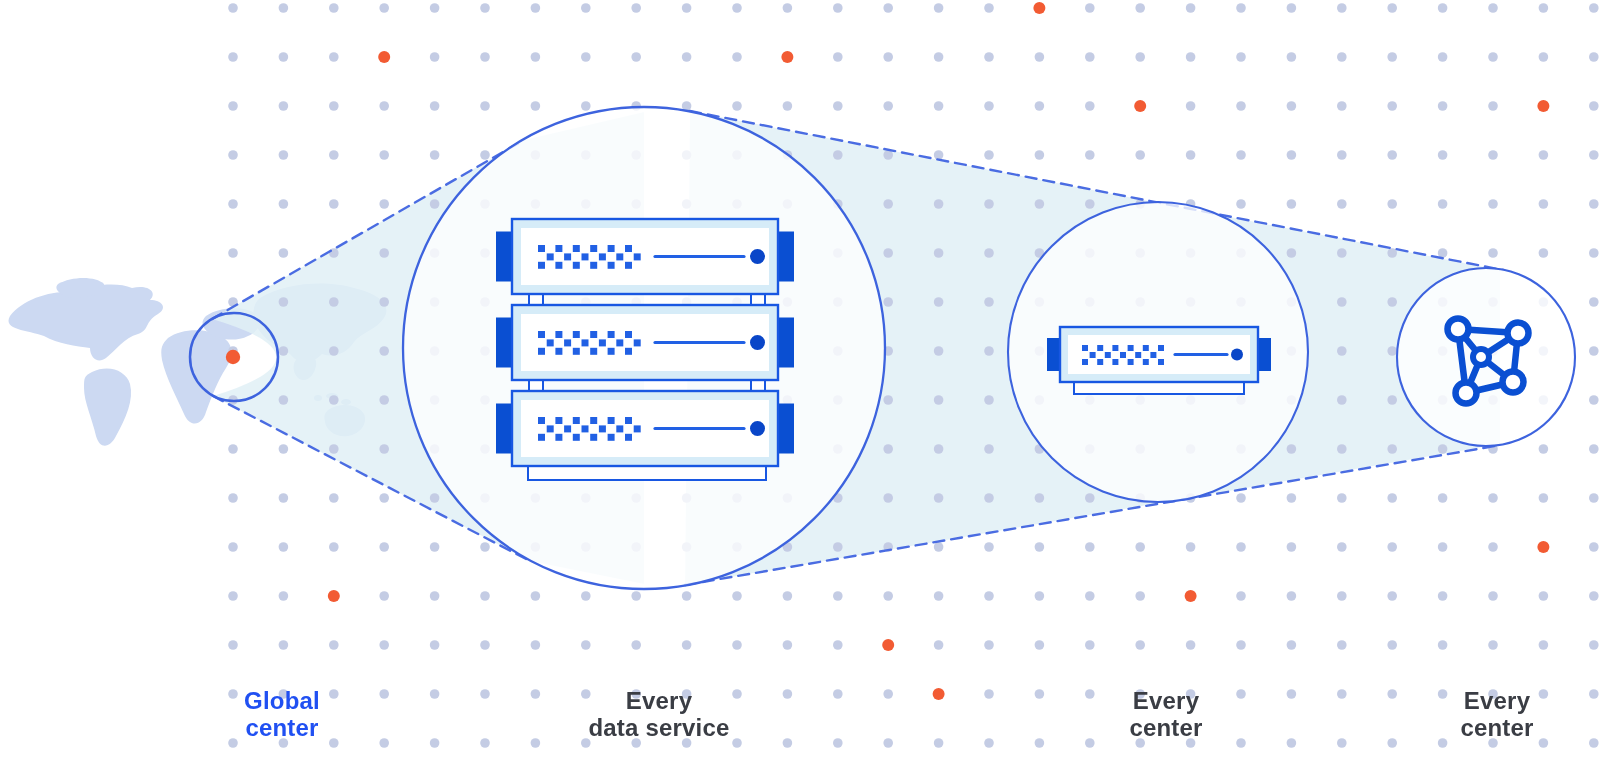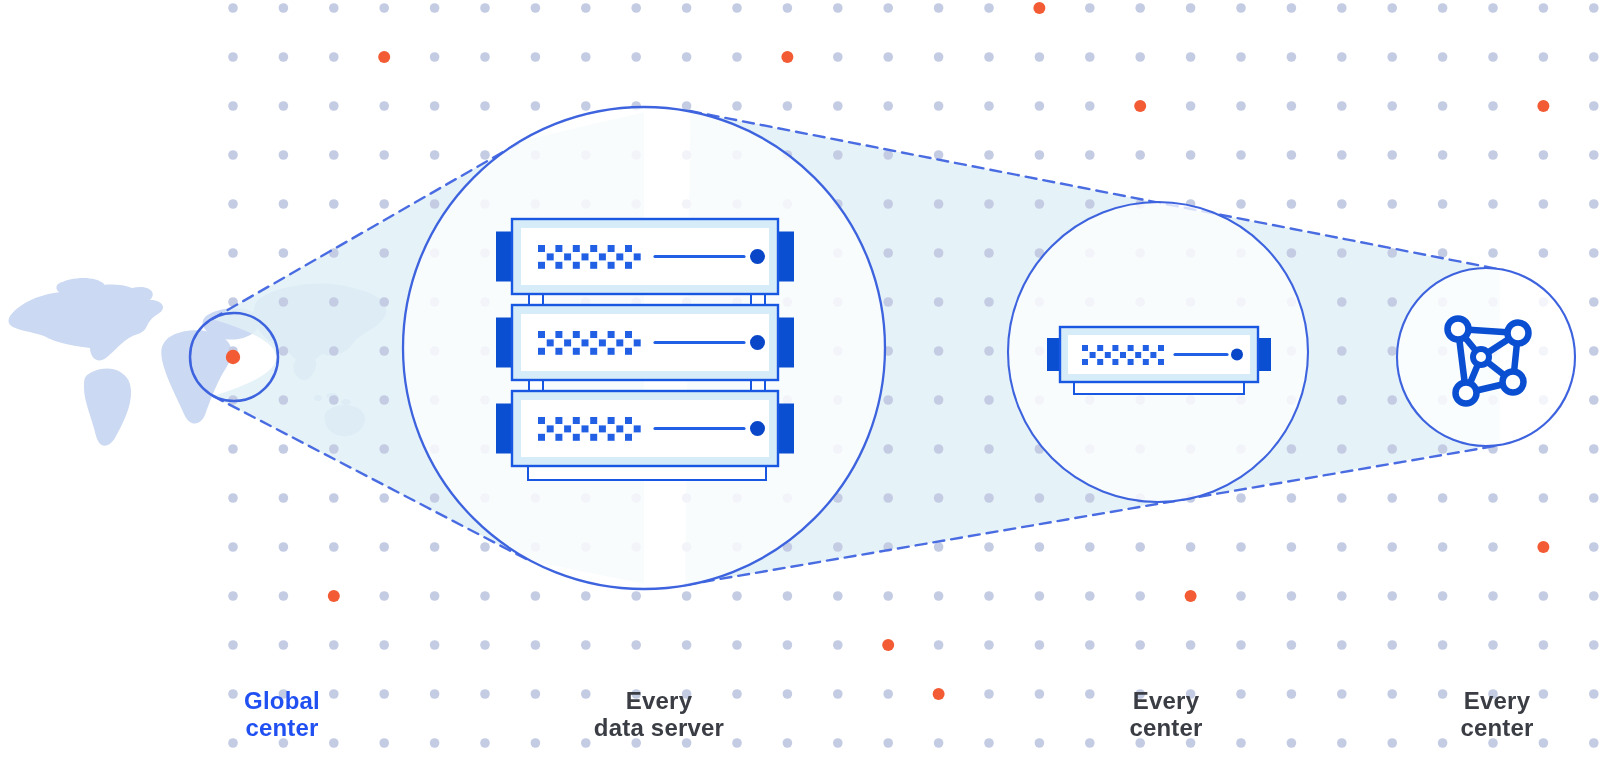--- a/index.html
+++ b/index.html
@@ -624,21 +624,21 @@
     <circle cx="234" cy="357" r="44" fill="none" style="stroke:var(--circle)" stroke-width="2.5"></circle>
     <circle cx="233" cy="357" r="7.2" style="fill:var(--orange)"></circle>
   </svg>
 
   <div class="label label-blue" style="left:237px">
     <div>Global</div>
     <div>center</div>
   </div>
   <div class="label label-dark" style="left:659px">
     <div>Every</div>
-    <div>data server</div>
+    <div>data service</div>
   </div>
   <div class="label label-dark" style="left:1166px">
     <div>Every</div>
     <div>center</div>
   </div>
   <div class="label label-dark" style="left:1497px">
     <div>Every</div>
     <div>center</div>
   </div>
 </div>

